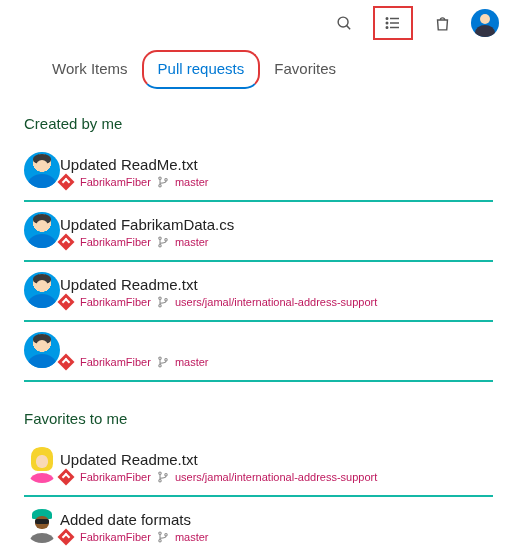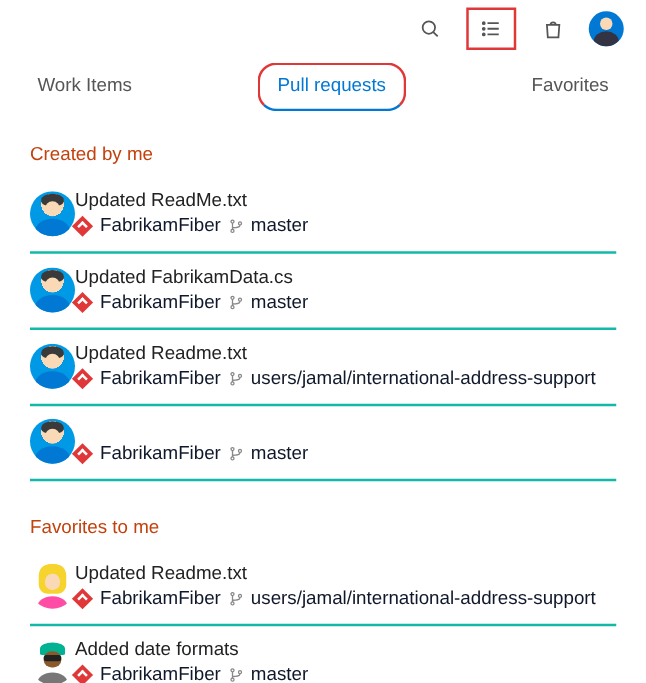--- a/index.html
+++ b/index.html
@@ -36,23 +36,22 @@
   }
   .avatar-small::before{
     content:""; position:absolute; top:5px; left:9px; width:10px; height:10px; border-radius:50%;
     background:#f9d9b6;
   }
   .avatar-small::after{
     content:""; position:absolute; bottom:-4px; left:4px; width:20px; height:16px; border-radius:50% 50% 0 0;
     background:#334;
   }
   .tabs {
-    display:flex; gap: 13px; padding: 10px 16px 0;
+    display:flex; gap: 0; padding: 10px 38px 0;
     border-bottom: 0;
-    justify-content: space-between;
   }
   .tab {
     padding: 6px 14px 10px;
     color: #555;
     cursor: pointer;
     font-size: 15px;
   }
   .tab.active {
     color: #0078d4;
     border-bottom: 2px solid #0078d4;
@@ -61,37 +60,37 @@
   .tab-highlight {
     border: 2px solid #e03838;
     margin-top:-4px; margin-bottom:-2px; padding: 8px 14px 8px;
   }
   .section {
     padding: 0 24px;
   }
   .section-header {
     margin: 28px 0 10px;
     font-size: 15px;
-    color: #c2410c;
+    color: #14532d;
   }
   .pr-row {
     display:flex; align-items:flex-end; 
     padding: 10px 0 12px;
     border-bottom: 2px solid #14b8a6;
   }
   .pr-avatar {
     width: 36px; height:36px; border-radius:50%;
     flex-shrink:0;
     position:relative; overflow:hidden;
   }
   .pr-body { flex:1; min-width:0; }
   .pr-title { font-size:15px; color:#222; margin-bottom:3px; }
   .pr-meta {
     display:flex; align-items:center; gap:6px;
-    font-size:15px; color:#0f172a;
+    font-size:11px; color:#be185d;
     flex-wrap:wrap;
   }
   .repo-diamond {
     width:12px; height:12px; background:#e03838;
     transform: rotate(45deg);
     display:inline-block;
     margin-right:2px;
     position:relative;
   }
   .repo-diamond::after{

